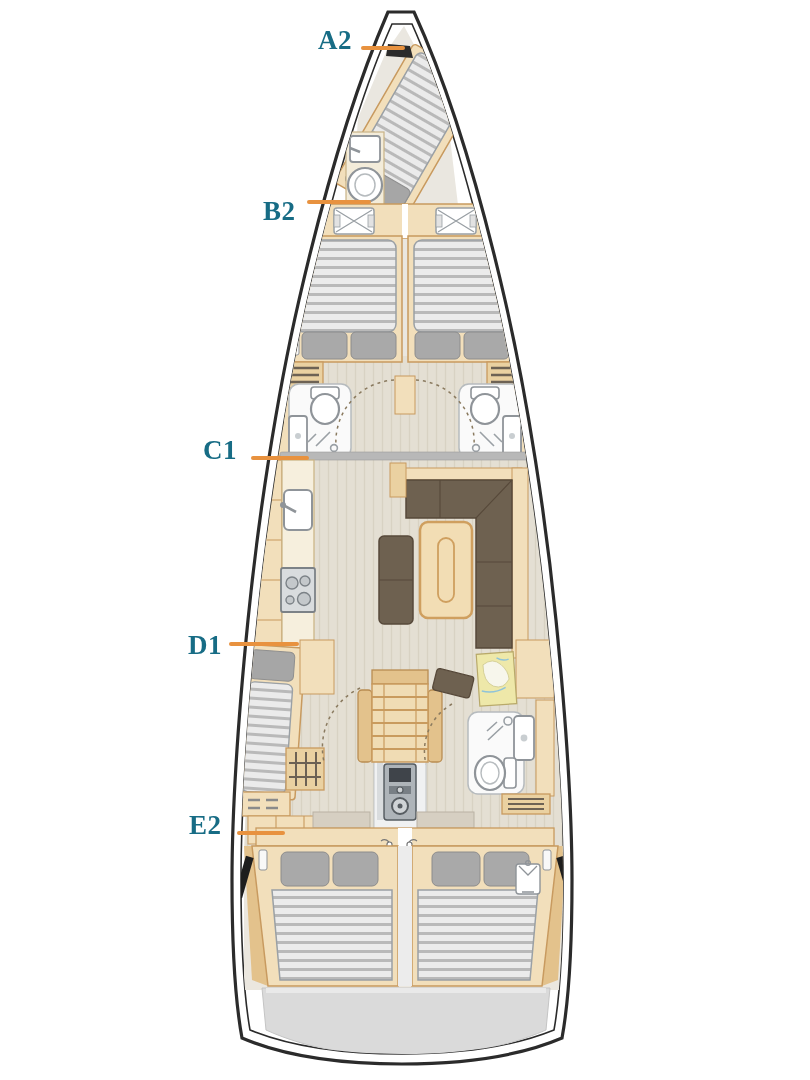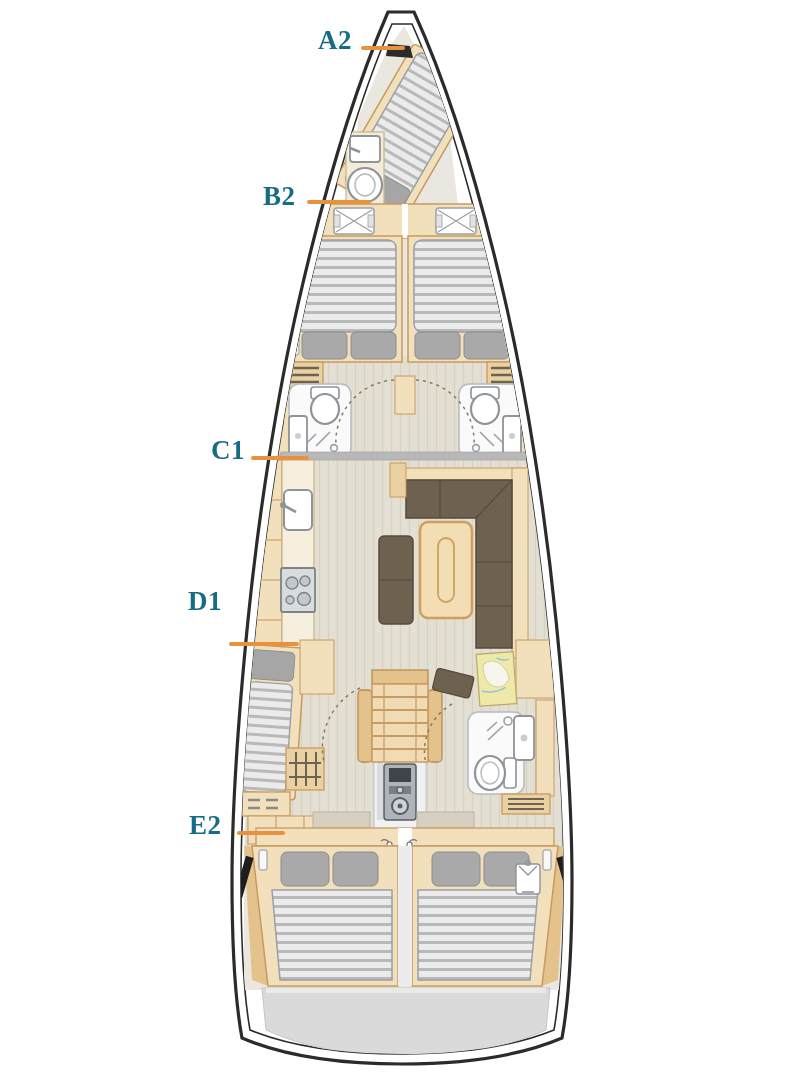--- a/index.html
+++ b/index.html
@@ -312,25 +312,25 @@
       <rect x="545" y="562" width="8" height="36" transform="rotate(-7 549 580)"></rect>
       <rect x="240" y="856" width="8" height="42" transform="rotate(16 244 877)"></rect>
       <rect x="562" y="856" width="8" height="42" transform="rotate(-16 566 877)"></rect>
     </g>
   </g>
 </svg>
 
 <div class="lbl" style="left:318px;top:27px">A2</div>
 <div class="lead" style="left:361px;top:46px;width:44px"></div>
 
-<div class="lbl" style="left:263px;top:183px">B2</div>
+<div class="lbl" style="left:263px;top:198px">B2</div>
 <div class="lead" style="left:307px;top:200px;width:64px"></div>
 
-<div class="lbl" style="left:211px;top:437px">C1</div>
+<div class="lbl" style="left:203px;top:437px">C1</div>
 <div class="lead" style="left:251px;top:456px;width:58px"></div>
 
-<div class="lbl" style="left:188px;top:588px">D1</div>
+<div class="lbl" style="left:188px;top:632px">D1</div>
 <div class="lead" style="left:229px;top:642px;width:70px"></div>
 
 <div class="lbl" style="left:189px;top:812px">E2</div>
 <div class="lead" style="left:237px;top:831px;width:48px"></div>
 
 </div>
 
 </body></html>

